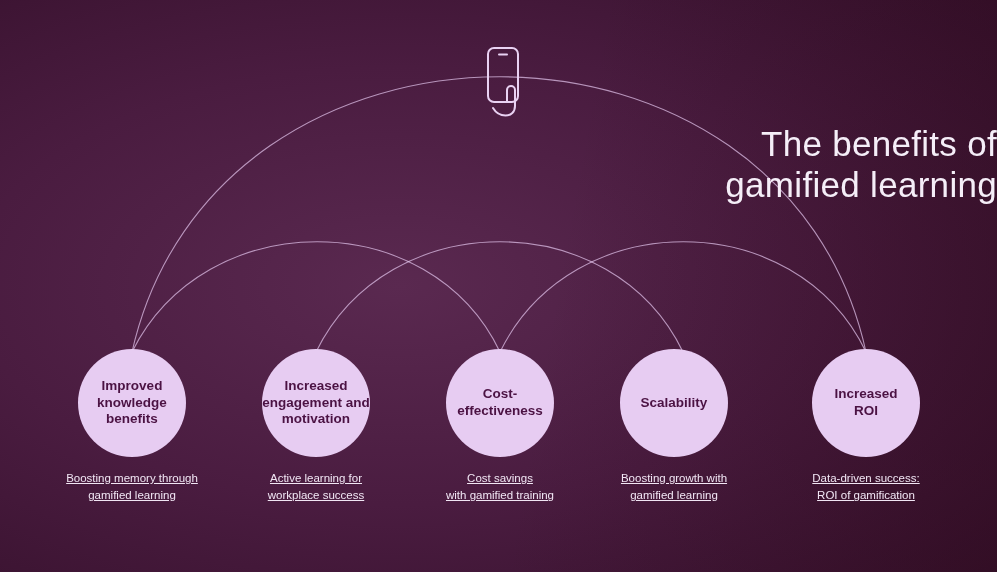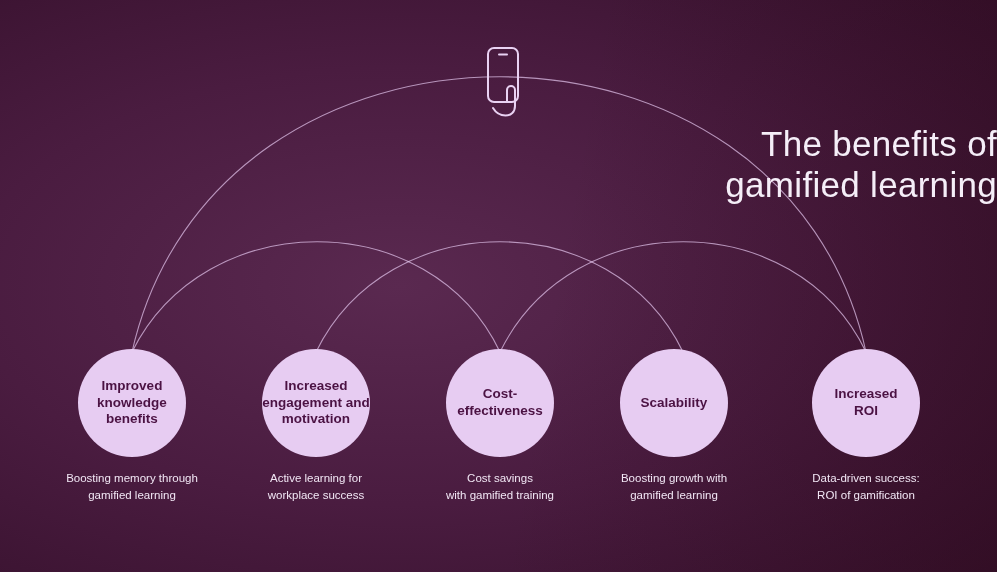--- a/index.html
+++ b/index.html
@@ -51,20 +51,21 @@
     line-height:1.25;
     color:#4b1243;
     white-space:pre-line;
   }
   .caption{
     margin-top:13px;
     font-size:11.5px;
     line-height:1.5;
     color:#f1e6f4;
     white-space:pre-line;
+    text-decoration:underline;
   }
   .b1{left:42px}.b2{left:226px}.b3{left:410px}.b4{left:584px}.b5{left:776px}
 </style>
 </head>
 <body>
 
 <div class="canvas">
 
   <svg class="arcs" viewBox="0 0 997 572" aria-hidden="true">
     <path d="M 132 352 C 215 -15, 785 -15, 866 352"></path>

